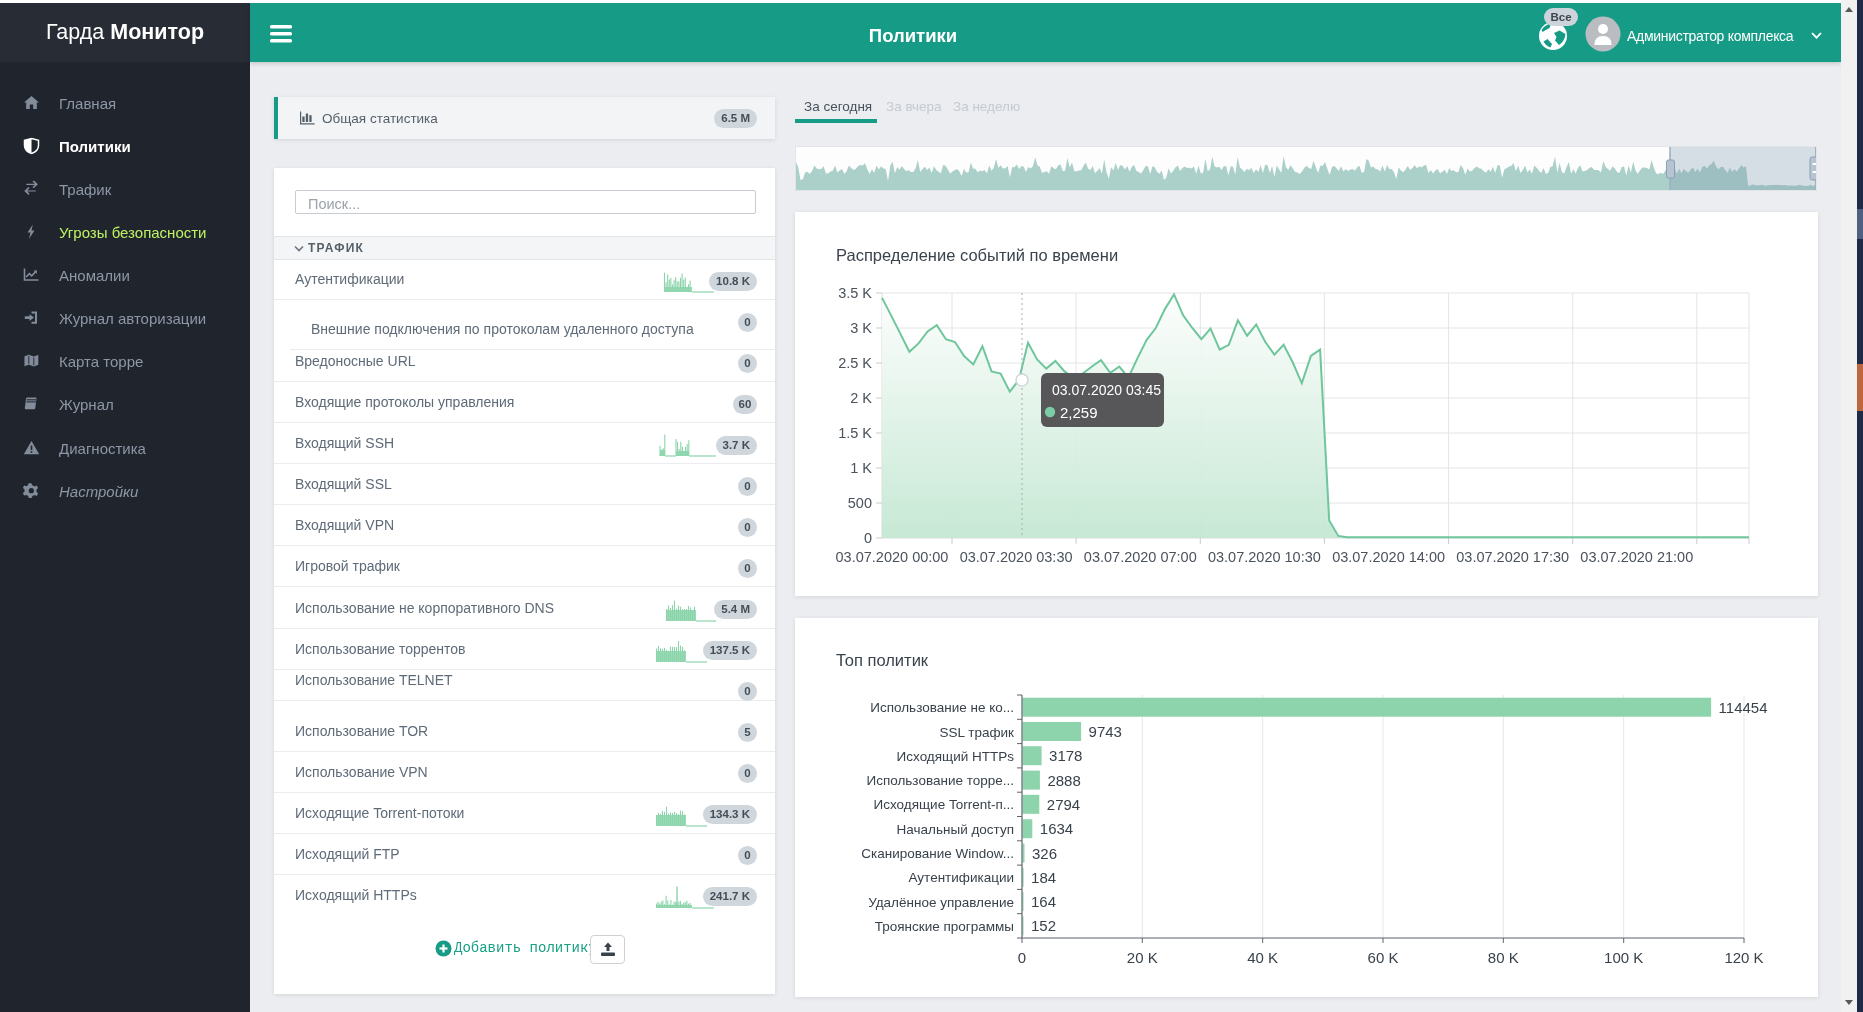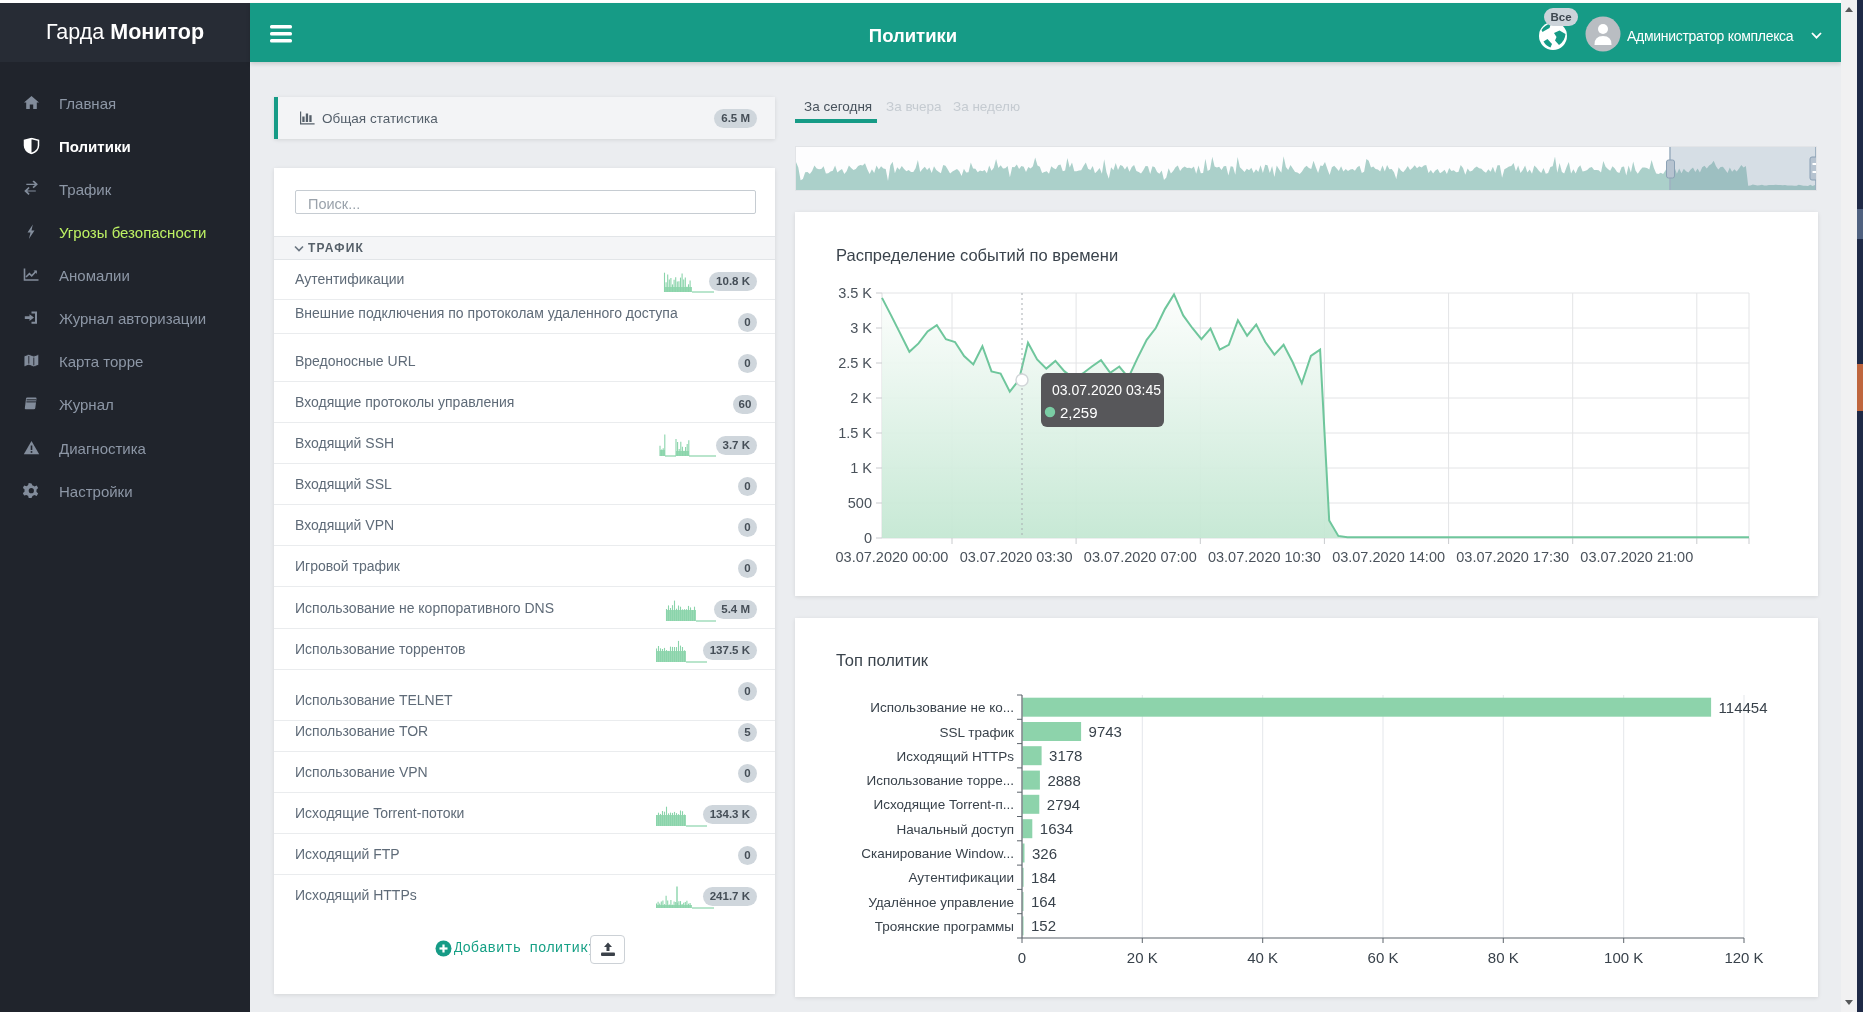--- a/index.html
+++ b/index.html
@@ -103,21 +103,21 @@
       <span>Журнал</span>
     </div>
 <div class="mitem" style="top:423.0px;color:#8d97a6;">
       <svg class="micon" width="17" height="17" viewBox="0 0 17 17">
         <path d="M8.5 1.5 L16.2 14.8 H0.8 Z" fill="#828c9b"></path>
         <rect x="7.7" y="6" width="1.6" height="4.5" fill="#20242c"></rect>
         <rect x="7.7" y="11.6" width="1.6" height="1.7" fill="#20242c"></rect>
       </svg>
       <span>Диагностика</span>
     </div>
-<div class="mitem" style="top:466.0px;color:#8d97a6;">
+<div class="mitem" style="top:466.0px;color:#8d97a6;font-style:italic;">
       <svg class="micon" width="17" height="17" viewBox="0 0 17 17">
         <path fill="#828c9b" d="M8.5,1 l1,2.1 a5.6,5.6 0 0 1 1.9,0.8 l2.3-0.8 1.4,2.4 -1.7,1.7 a5.6,5.6 0 0 1 0,2.1 l1.7,1.7 -1.4,2.4 -2.3-0.8 a5.6,5.6 0 0 1 -1.9,0.8 l-1,2.1 -2.8,0 -0.6-2.2 a5.6,5.6 0 0 1 -1.7-0.9 l-2.3,0.7 -1.2-2.4 1.7-1.6 a5.6,5.6 0 0 1 0-2.1 l-1.7-1.6 1.2-2.4 2.3,0.7 a5.6,5.6 0 0 1 1.7-0.9 l0.6-2.2 Z"></path>
         <circle cx="8.3" cy="8.2" r="2.6" fill="#20242c"></circle>
       </svg>
       <span>Настройки</span>
     </div>
 </div>
 <div id="header">
   <svg class="abs" style="left:20px;top:22px" width="22" height="18" viewBox="0 0 22 18">
     <rect x="0" y="0" width="22" height="3.6" rx="1.5" fill="#fff"></rect>
@@ -180,21 +180,21 @@
       <line x1="24.5" y1="24.0" x2="24.5" y2="9.6" stroke="#8ad4ab" stroke-width="1.1"></line>
       <line x1="26.1" y1="24.0" x2="26.1" y2="5.6" stroke="#8ad4ab" stroke-width="1.1"></line>
       <line x1="27.7" y1="24.0" x2="27.7" y2="11.5" stroke="#8ad4ab" stroke-width="1.1"></line>
       <line x1="29.3" y1="24.0" x2="29.3" y2="9.5" stroke="#8ad4ab" stroke-width="1.1"></line>
       <line x1="30.9" y1="24.0" x2="30.9" y2="18.7" stroke="#8ad4ab" stroke-width="1.1"></line>
       <line x1="32.5" y1="24.0" x2="32.5" y2="16.3" stroke="#8ad4ab" stroke-width="1.1"></line>
       <line x1="34.1" y1="24.0" x2="34.1" y2="12.5" stroke="#8ad4ab" stroke-width="1.1"></line>
       <line x1="36.0" y1="24.0" x2="58.0" y2="24.0" stroke="#8ad4ab" stroke-width="1.2"></line>
     </svg>
     <div class="badge" style="top:103.5px">10.8 K</div>
-<div class="prow" style="top:125px;height:41.1px;">
+<div class="prow" style="top:141px;height:41.1px;margin-left:16px;">
       <span class="pname">Внешние подключения по протоколам удаленного доступа</span>
     </div>
     <div class="badge" style="top:144.6px;width:19px;padding:0">0</div>
 <div class="prow" style="top:173.1px;height:41.1px;">
       <span class="pname">Вредоносные URL</span>
     </div>
     <div class="badge" style="top:185.7px;width:19px;padding:0">0</div>
 <div class="prow" style="top:214.2px;height:41.1px;">
       <span class="pname">Входящие протоколы управления</span>
     </div>
@@ -273,21 +273,21 @@
       <line x1="16.5" y1="24.0" x2="16.5" y2="8.9" stroke="#8ad4ab" stroke-width="1.1"></line>
       <line x1="18.5" y1="24.0" x2="18.5" y2="9.0" stroke="#8ad4ab" stroke-width="1.1"></line>
       <line x1="20.5" y1="24.0" x2="20.5" y2="9.1" stroke="#8ad4ab" stroke-width="1.1"></line>
       <line x1="22.5" y1="24.0" x2="22.5" y2="2.9" stroke="#8ad4ab" stroke-width="1.1"></line>
       <line x1="24.5" y1="24.0" x2="24.5" y2="7.6" stroke="#8ad4ab" stroke-width="1.1"></line>
       <line x1="26.5" y1="24.0" x2="26.5" y2="9.0" stroke="#8ad4ab" stroke-width="1.1"></line>
       <line x1="28.5" y1="24.0" x2="28.5" y2="12.3" stroke="#8ad4ab" stroke-width="1.1"></line>
       <line x1="30.0" y1="24.0" x2="51.0" y2="24.0" stroke="#8ad4ab" stroke-width="1.2"></line>
     </svg>
     <div class="badge" style="top:473.1px">137.5 K</div>
-<div class="prow" style="top:512px;height:41.1px;text-align:center;">
+<div class="prow" style="top:492px;height:41.1px;text-align:center;">
       <span class="pname">Использование TELNET</span>
     </div>
     <div class="badge" style="top:514.1px;width:19px;padding:0">0</div>
 <div class="prow" style="top:542.7px;height:41.1px;">
       <span class="pname">Использование TOR</span>
     </div>
     <div class="badge" style="top:555.2px;width:19px;padding:0">5</div>
 <div class="prow" style="top:583.7px;height:41.1px;">
       <span class="pname">Использование VPN</span>
     </div>

